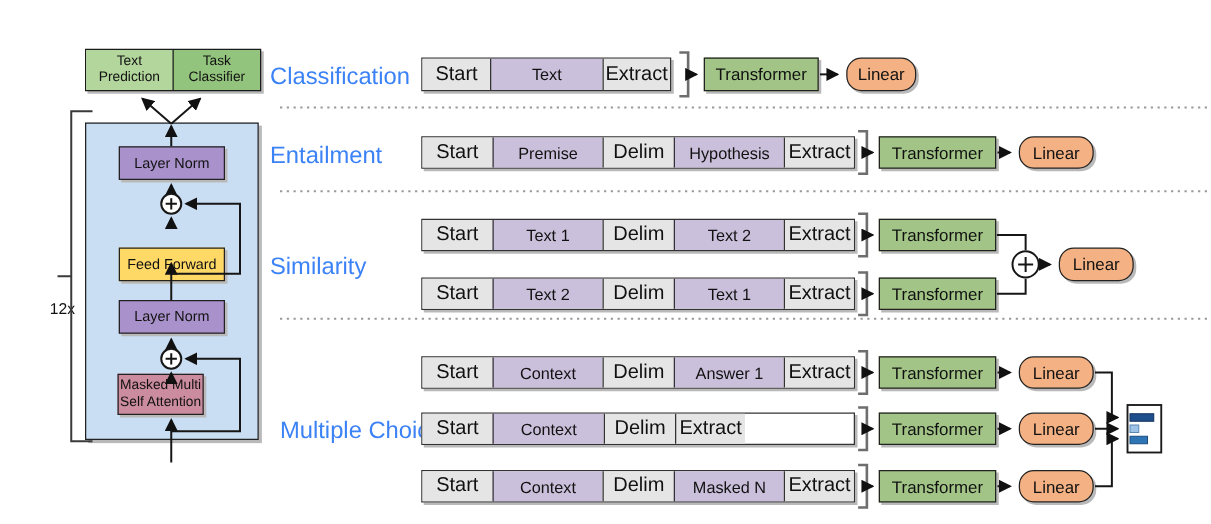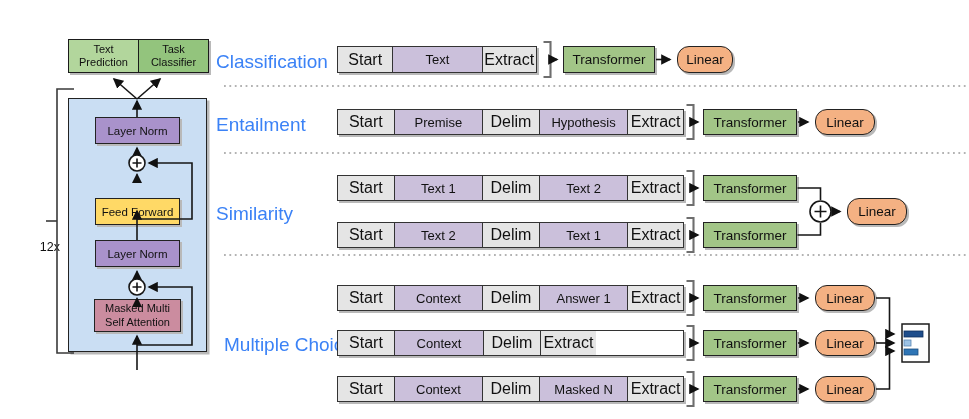--- a/index.html
+++ b/index.html
@@ -44,21 +44,21 @@
 Prediction</div>
     <div class="headcell prewrap" style="background:#93C47D;">Task
 Classifier</div>
   </div>
 
   <div class="box" style="left:68px;top:98px;width:139px;height:254px;background:#CADEF3;box-shadow:2.5px 2.5px 0 #b9b9b9;"></div>
 
   <div class="box" style="left:95px;top:117px;width:85px;height:27px;background:#A992CB;font-size:11.5px;">Layer Norm</div>
   <div class="box" style="left:95px;top:180px;width:85px;height:27px;background:#FFD966;font-size:11.5px;margin-top:18px;">Feed Forward</div>
   <div class="box" style="left:95px;top:240px;width:85px;height:27px;background:#A992CB;font-size:11.5px;">Layer Norm</div>
-  <div class="box prewrap" style="left:94px;top:299px;width:87px;height:33px;background:#CB8C9F;font-size:11px;">Masked Multi
+  <div class="box prewrap" style="left:94px;top:299px;width:69px;height:33px;background:#CB8C9F;font-size:11px;">Masked Multi
 Self Attention</div>
 
   <div class="abs" style="left:28px;top:212px;width:32px;text-align:right;font-size:12.5px;margin-top:28px;">12x</div>
 
   <div class="tasklabel" style="left:216px;top:51px;">Classification</div>
   <div class="tasklabel" style="left:216px;top:114px;">Entailment</div>
   <div class="tasklabel" style="left:216px;top:203px;">Similarity</div>
   <div class="tasklabel" style="left:224px;top:334px;">Multiple Choice</div>
 
   <div class="trow" style="left:337px;top:46px;width:200px;height:27px;">

